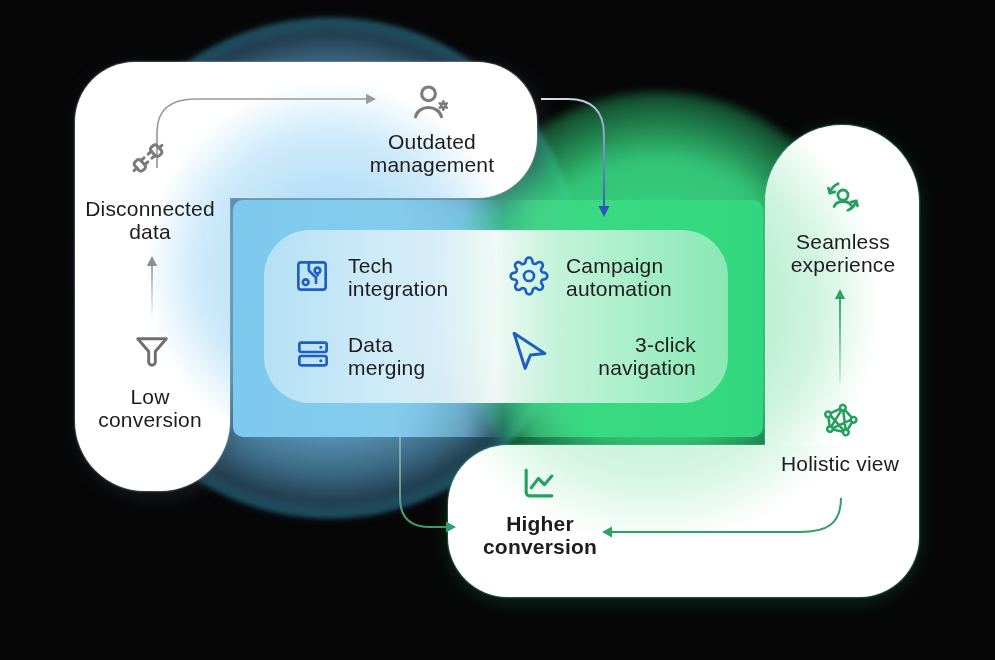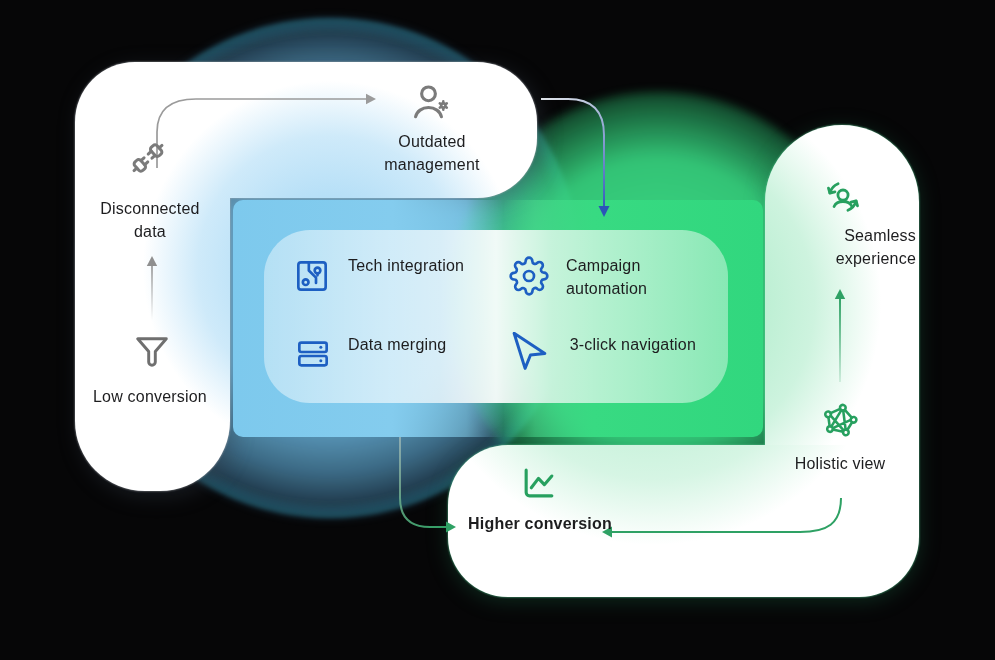--- a/index.html
+++ b/index.html
@@ -91,21 +91,21 @@
     background:linear-gradient(90deg,
       rgba(255,255,255,.42) 0%,
       rgba(255,255,255,.7) 38%,
       rgba(255,255,255,.92) 50%,
       rgba(255,255,255,.7) 62%,
       rgba(255,255,255,.42) 100%);}
   
   .arrows{position:absolute;inset:0;z-index:5;pointer-events:none;}
   
   .label{position:absolute;z-index:6;text-align:center;
-    font-size:16px;line-height:23px;font-weight:500;letter-spacing:.2px;color:#1d1d1f;}
+    font-size:21px;line-height:23px;font-weight:500;letter-spacing:.2px;color:#1d1d1f;}
   .label.left{text-align:left;}
   .icon{position:absolute;z-index:6;line-height:0;}
 </style>
 </head>
 <body>
 
 <div class="stage">
 
   <div class="glow glow-blue"></div>
   <div class="glow glow-blue-ring"></div>
@@ -255,21 +255,21 @@
   <span class="icon" style="left:822px;top:176px;">
     <svg width="42" height="42" viewBox="0 0 24 24" fill="none" stroke="#27a05f" stroke-width="1.6" stroke-linecap="round" stroke-linejoin="round">
       <circle cx="12" cy="10.9" r="2.9"></circle>
       <path d="M6.9 17.4a5.4 4.2 0 0 1 10.2 0"></path>
       <path d="M4.5 9.6A8 8 0 0 1 9.2 4.4"></path>
       <path d="M3.7 6.9l.8 2.9 2.9-.7"></path>
       <path d="M19.5 14.4a8 8 0 0 1-4.7 5.2"></path>
       <path d="M20.3 17.1l-.8-2.9-2.9.7"></path>
     </svg>
   </span>
-  <div class="label" style="left:770px;top:224px;width:146px;text-align:right;">Seamless experience</div>
+  <div class="label" style="left:770px;top:230px;width:146px;">Seamless experience</div>
 
   <span class="icon" style="left:818px;top:399px;">
     <svg width="44" height="44" viewBox="0 0 24 24" fill="none" stroke="#27a05f" stroke-width="1.4" stroke-linecap="round" stroke-linejoin="round">
       <g transform="rotate(12 12 12)">
         <circle cx="12" cy="4.6" r="1.55"></circle>
         <circle cx="4.9" cy="9.8" r="1.55"></circle>
         <circle cx="7.6" cy="17.4" r="1.55"></circle>
         <circle cx="16.4" cy="17.4" r="1.55"></circle>
         <circle cx="19.1" cy="9.8" r="1.55"></circle>
         <path d="M10.7 5.5 6.1 8.9 M13.3 5.5 17.9 8.9 M5.4 11.3 7.1 16 M18.6 11.3 16.9 16 M9.1 17.4h5.8 M11.5 6 8 16 M12.5 6 16 16 M6.4 10.2 15 16.6 M17.6 10.2 9 16.6"></path>

